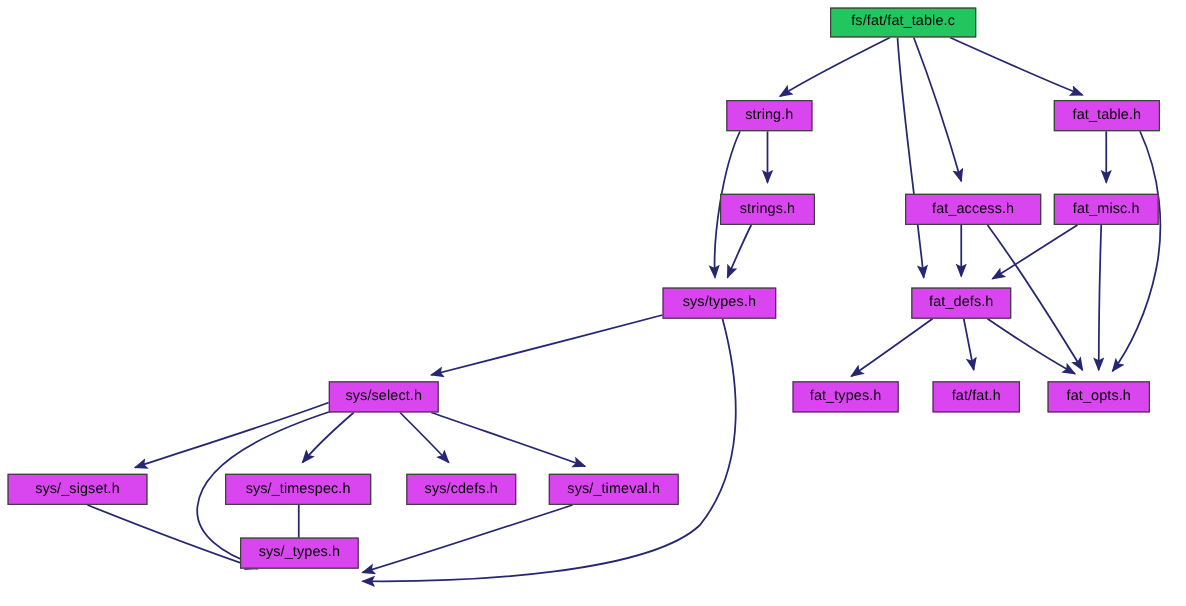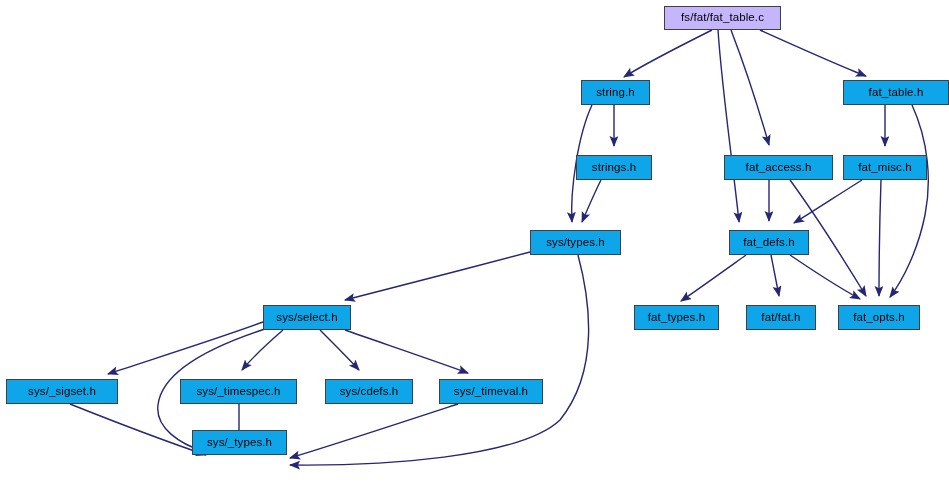--- a/index.html
+++ b/index.html
@@ -22,33 +22,33 @@
     left: 0;
     top: 0;
     width: 949px;
     height: 485px;
     pointer-events: none;
   }
   .node {
     position: absolute;
     box-sizing: border-box;
     border: 1px solid #404040;
-    background: #0ea5e9;
+    background: #d946ef;
     color: #000000;
     font-size: 11.5px;
     line-height: 1;
     display: flex;
     align-items: center;
     justify-content: center;
     white-space: nowrap;
     letter-spacing: 0.1px;
     z-index: 5;
   }
   .node.root {
-    background: #c4b5fd;
+    background: #22c55e;
     border-color: #404040;
   }
   .node-label {
     display: block;
     padding: 0 6px;
   }
 </style>
 </head>
 <body>
 
@@ -88,21 +88,21 @@
         <path d="M 458 404 C 400 423 330 446 290 458" fill="none" stroke="#262673" stroke-width="1.4" marker-end="url(#arrowhead)"></path>
       </g>
   </svg>
   <div id="nodes-group">
       <div class="node root" style="left: 664px; top: 6px; width: 117px; height: 24px;">
         <span class="node-label">fs/fat/fat_table.c</span>
       </div>
       <div class="node" style="left: 581px; top: 80px; width: 69px; height: 25px;">
         <span class="node-label">string.h</span>
       </div>
-      <div class="node" style="left: 843px; top: 80px; width: 106px; height: 25px;">
+      <div class="node" style="left: 843px; top: 80px; width: 85px; height: 25px;">
         <span class="node-label">fat_table.h</span>
       </div>
       <div class="node" style="left: 576px; top: 155px; width: 76px; height: 25px;">
         <span class="node-label">strings.h</span>
       </div>
       <div class="node" style="left: 724px; top: 155px; width: 109px; height: 25px;">
         <span class="node-label">fat_access.h</span>
       </div>
       <div class="node" style="left: 843px; top: 155px; width: 84px; height: 25px;">
         <span class="node-label">fat_misc.h</span>

